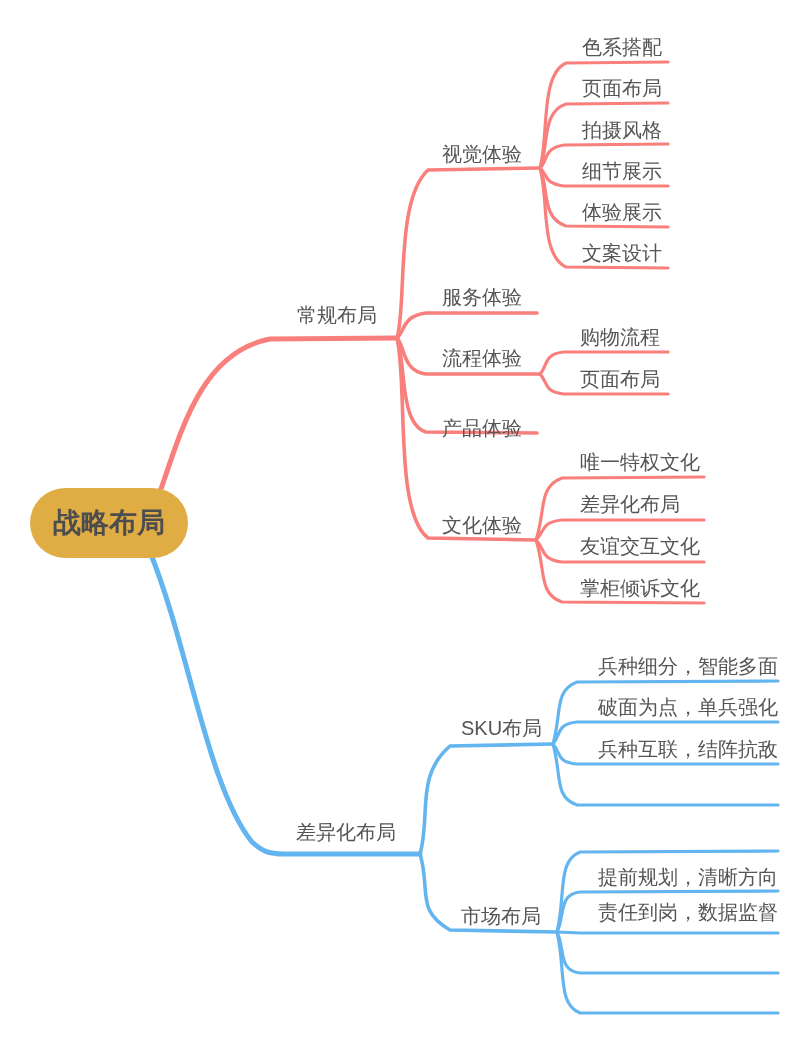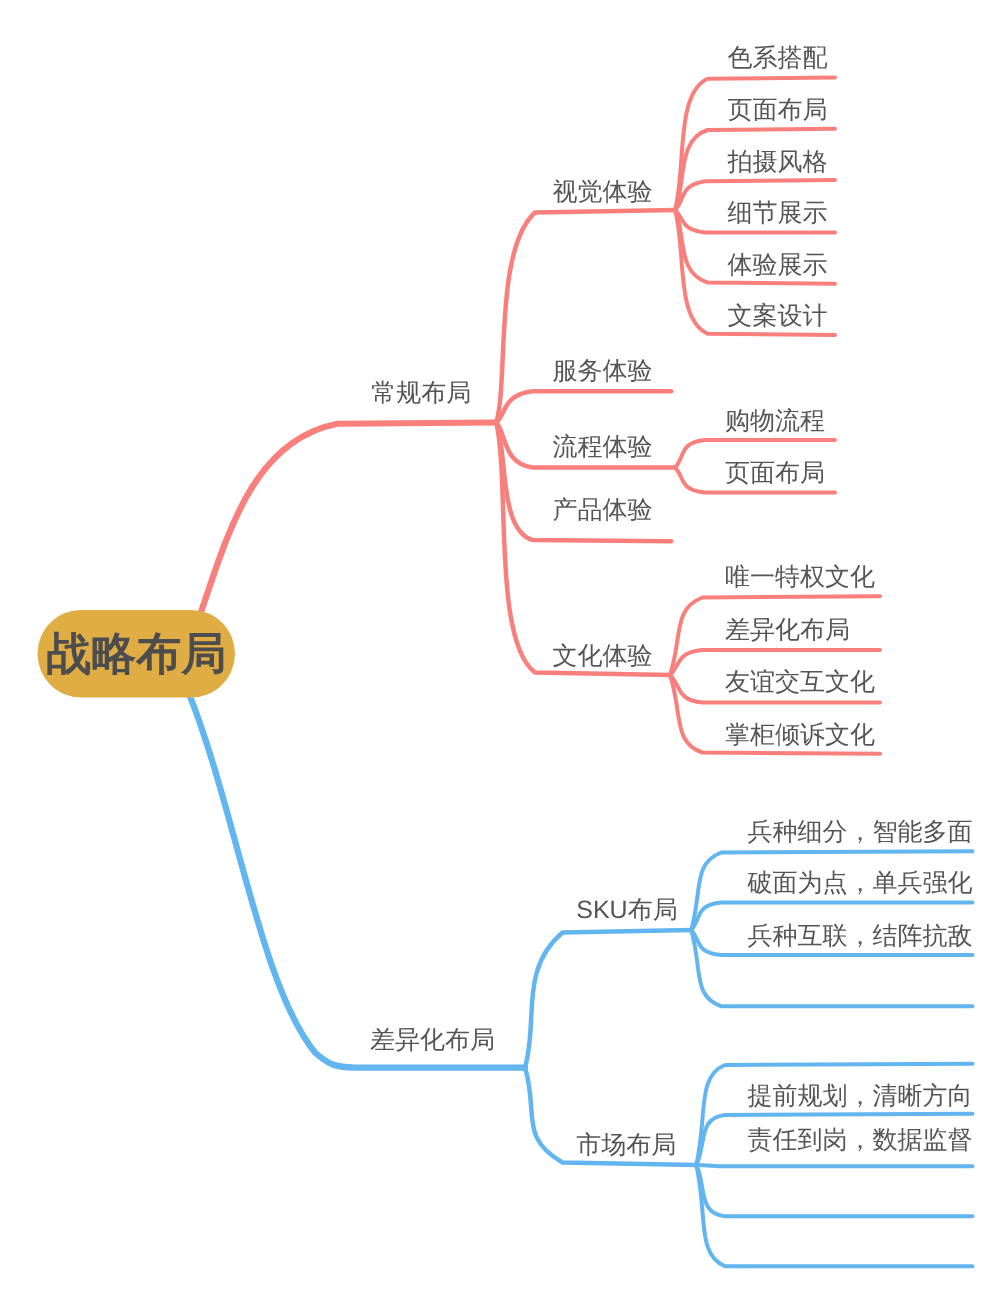--- a/index.html
+++ b/index.html
@@ -25,21 +25,21 @@
     cursor:pointer;
   }
   .root-pill{
     position:absolute;left:30px;top:488px;width:158px;height:70px;
     background:var(--color-root-fill,#E0AD45);
     border-radius:35px;
     display:flex;align-items:center;justify-content:center;
     cursor:pointer;
   }
   .root-pill span{
-    font-size:36px;font-weight:bold;
+    font-size:28px;font-weight:bold;
     color:var(--color-root-text,#4D4D4D);
     letter-spacing:0px;white-space:nowrap;
   }
 </style>
 </head>
 <body>
 
 <div id="canvas">
 
   <svg class="lines" viewBox="0 0 800 1044">
@@ -80,21 +80,21 @@
   <div class="root-pill">
     <span>战略布局</span>
   </div>
 
   <div class="node" style="left:297px;top:303px">常规布局</div>
   <div class="node" style="left:296px;top:820px">差异化布局</div>
 
   <div class="node" style="left:442px;top:142px">视觉体验</div>
   <div class="node" style="left:442px;top:285px">服务体验</div>
   <div class="node" style="left:442px;top:346px">流程体验</div>
-  <div class="node" style="left:442px;top:396px">产品体验</div>
+  <div class="node" style="left:442px;top:416px">产品体验</div>
   <div class="node" style="left:442px;top:513px">文化体验</div>
 
   <div class="node" style="left:461px;top:716px">SKU布局</div>
   <div class="node" style="left:461px;top:904px">市场布局</div>
 
   <div class="node" style="left:582px;top:35px">色系搭配</div>
   <div class="node" style="left:582px;top:76px">页面布局</div>
   <div class="node" style="left:582px;top:118px">拍摄风格</div>
   <div class="node" style="left:582px;top:159px">细节展示</div>
   <div class="node" style="left:582px;top:200px">体验展示</div>

